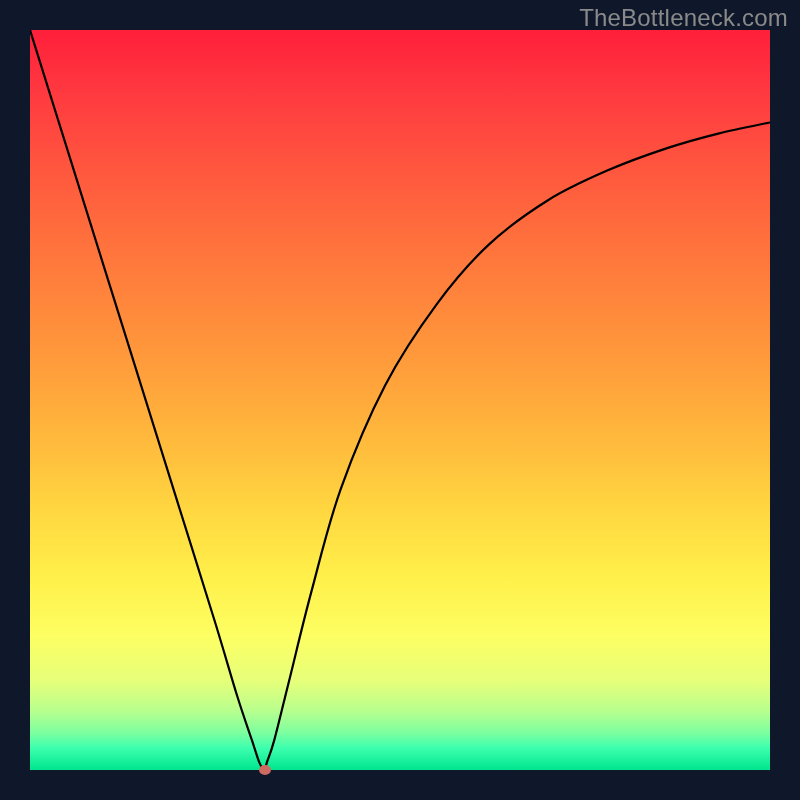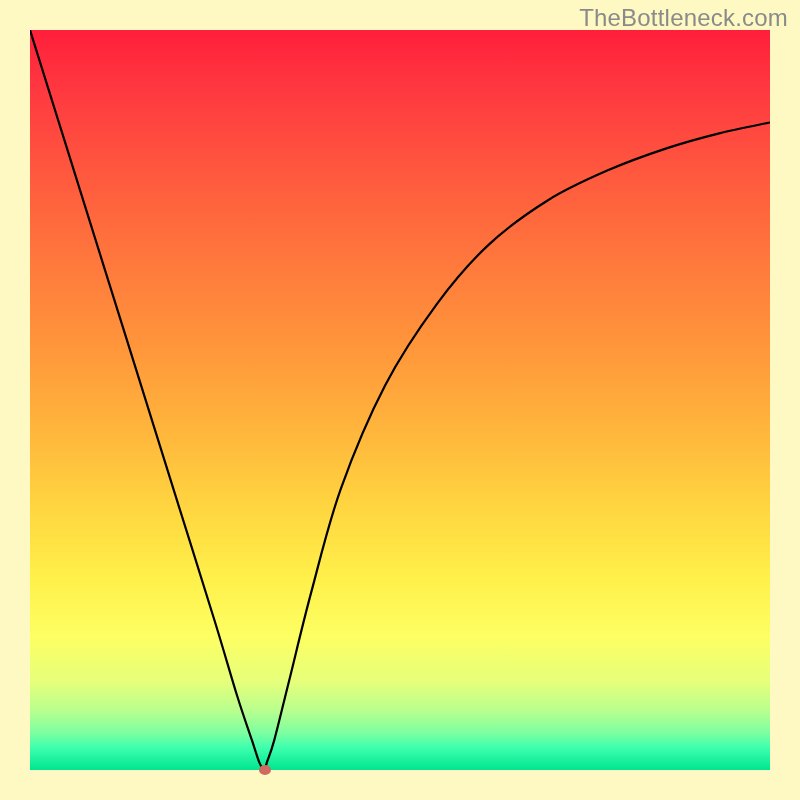--- a/index.html
+++ b/index.html
@@ -8,21 +8,21 @@
     width: 800px;
     height: 800px;
     overflow: hidden;
     background: #000;
     font-family: Arial, Helvetica, sans-serif;
   }
   .frame {
     position: relative;
     width: 800px;
     height: 800px;
-    background: #fef9c3;
+    background: #0f172a;
   }
   .plot-area {
     position: absolute;
     left: 30px;
     top: 30px;
     width: 740px;
     height: 740px;
     
     background: linear-gradient(
       to bottom,

